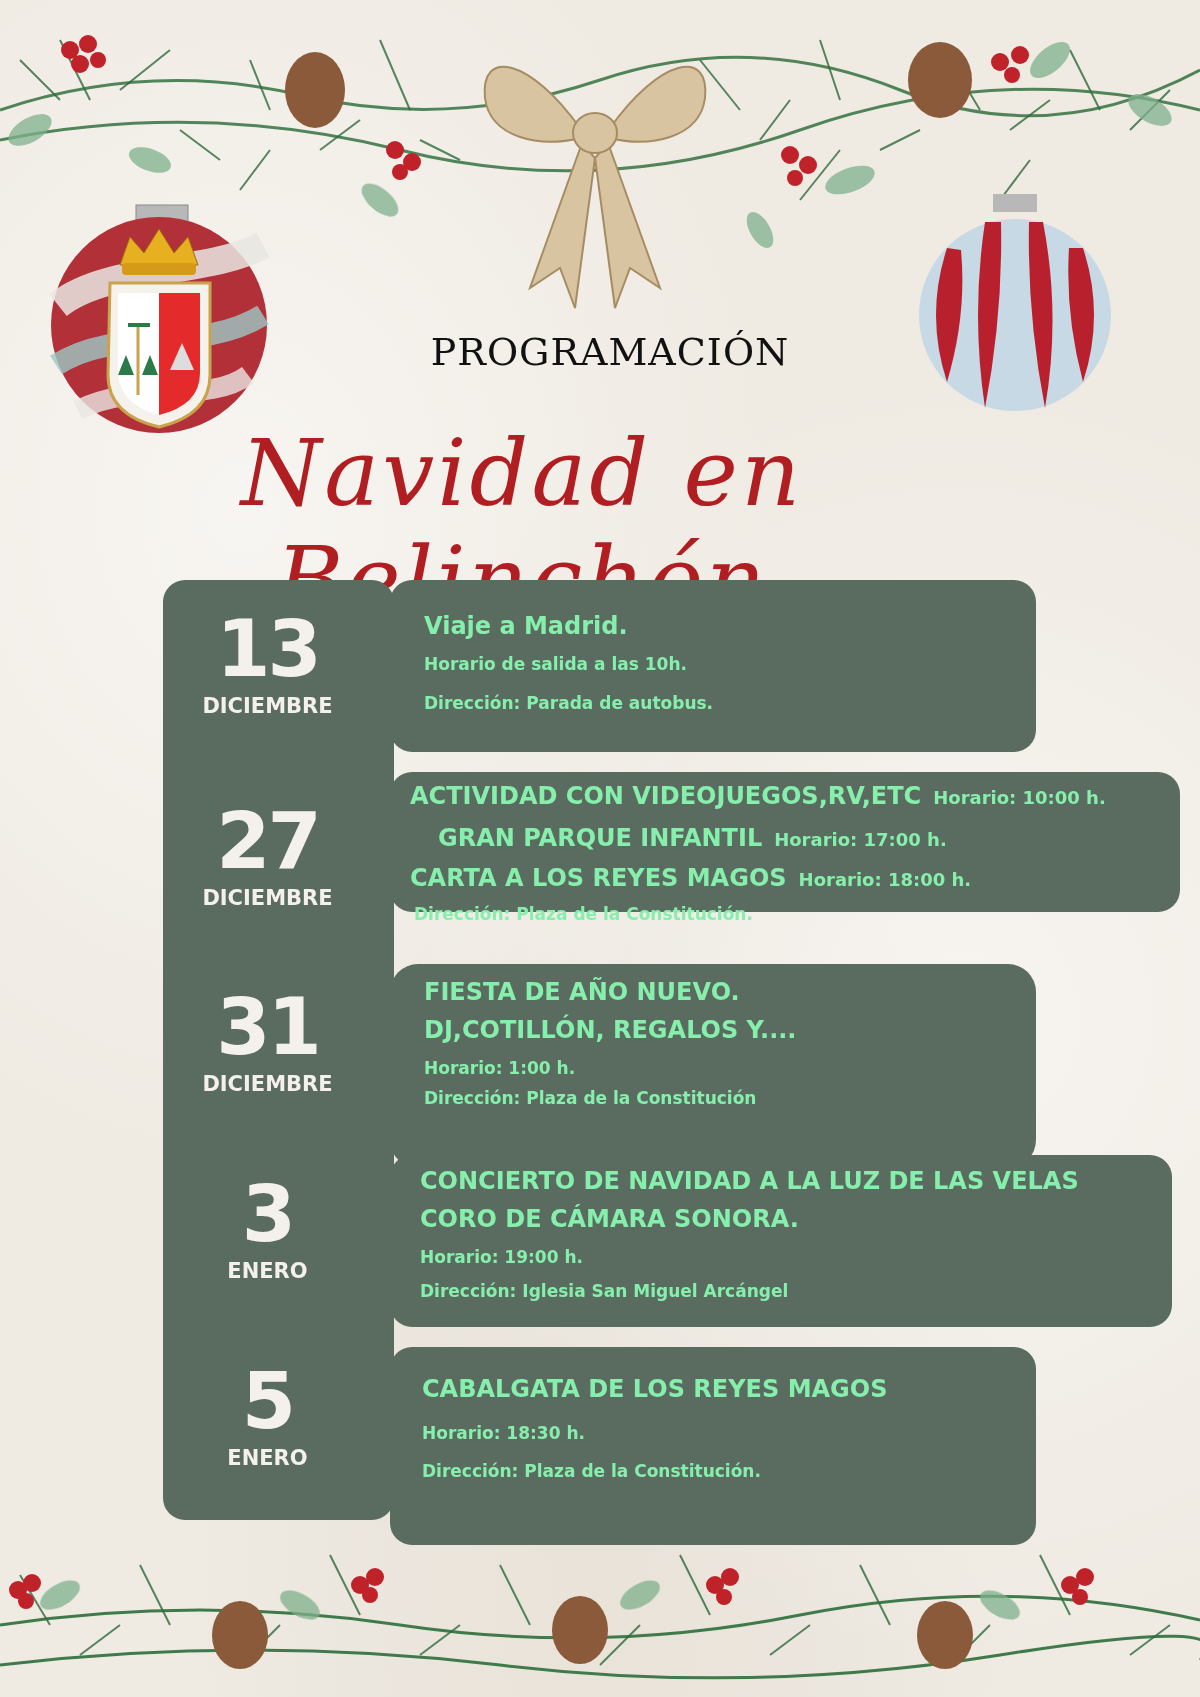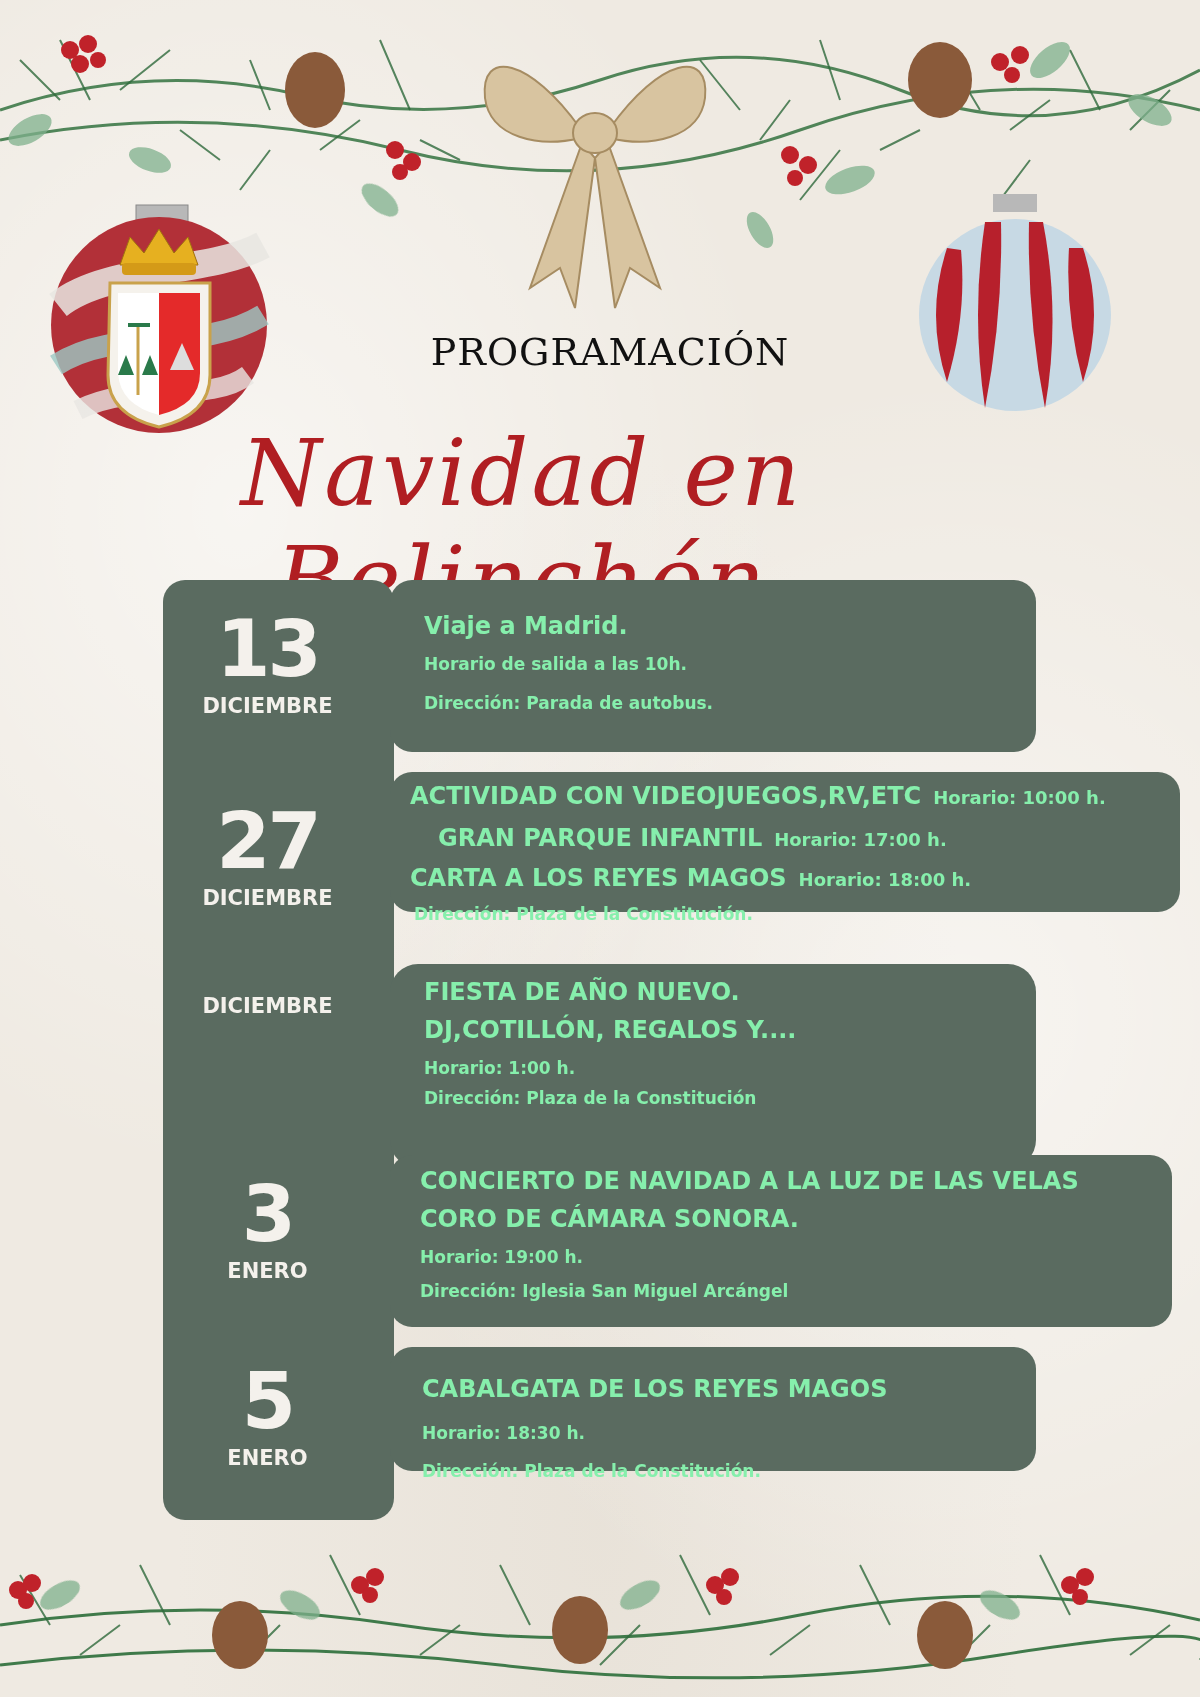--- a/index.html
+++ b/index.html
@@ -145,20 +145,21 @@
 <div class="date-col">
   <div class="date" style="top:30px">
     <div class="day">13</div>
     <div class="month">DICIEMBRE</div>
   </div>
   <div class="date" style="top:222px">
     <div class="day">27</div>
     <div class="month">DICIEMBRE</div>
   </div>
   <div class="date" style="top:408px">
+    <div class="day">31</div>
     <div class="month">DICIEMBRE</div>
   </div>
   <div class="date" style="top:595px">
     <div class="day">3</div>
     <div class="month">ENERO</div>
   </div>
   <div class="date" style="top:782px">
     <div class="day">5</div>
     <div class="month">ENERO</div>
   </div>
@@ -190,21 +191,21 @@
   <div class="line small" style="left:34px; top:124px;">Dirección: Plaza de la Constitución</div>
 </div>
 
 <div class="card" style="left:390px; top:1155px; width:782px; height:172px;">
   <div class="line big" style="left:30px; top:50px;">CORO DE CÁMARA SONORA.</div>
   <div class="line big" style="left:30px; top:12px;">CONCIERTO DE NAVIDAD A LA LUZ DE LAS VELAS</div>
   <div class="line small" style="left:30px; top:92px;">Horario: 19:00 h.</div>
   <div class="line small" style="left:30px; top:126px;">Dirección: Iglesia San Miguel Arcángel</div>
 </div>
 
-<div class="card" style="left:390px; top:1347px; width:646px; height:124px;">
+<div class="card" style="left:390px; top:1347px; width:646px; height:198px;">
   <div class="line big" style="left:32px; top:28px;">CABALGATA DE LOS REYES MAGOS</div>
   <div class="line small" style="left:32px; top:76px;">Horario: 18:30 h.</div>
   <div class="line small" style="left:32px; top:114px;">Dirección: Plaza de la Constitución.</div>
 </div>
 
 <svg class="garland-bottom" viewBox="0 0 1200 162">
   <g stroke="#3f7a4a" stroke-width="3" fill="none">
     <path d="M0 90 Q200 60 400 90 T800 80 T1200 85"></path>
     <path d="M0 130 Q250 100 500 130 T1000 120 T1200 125"></path>
   </g>

